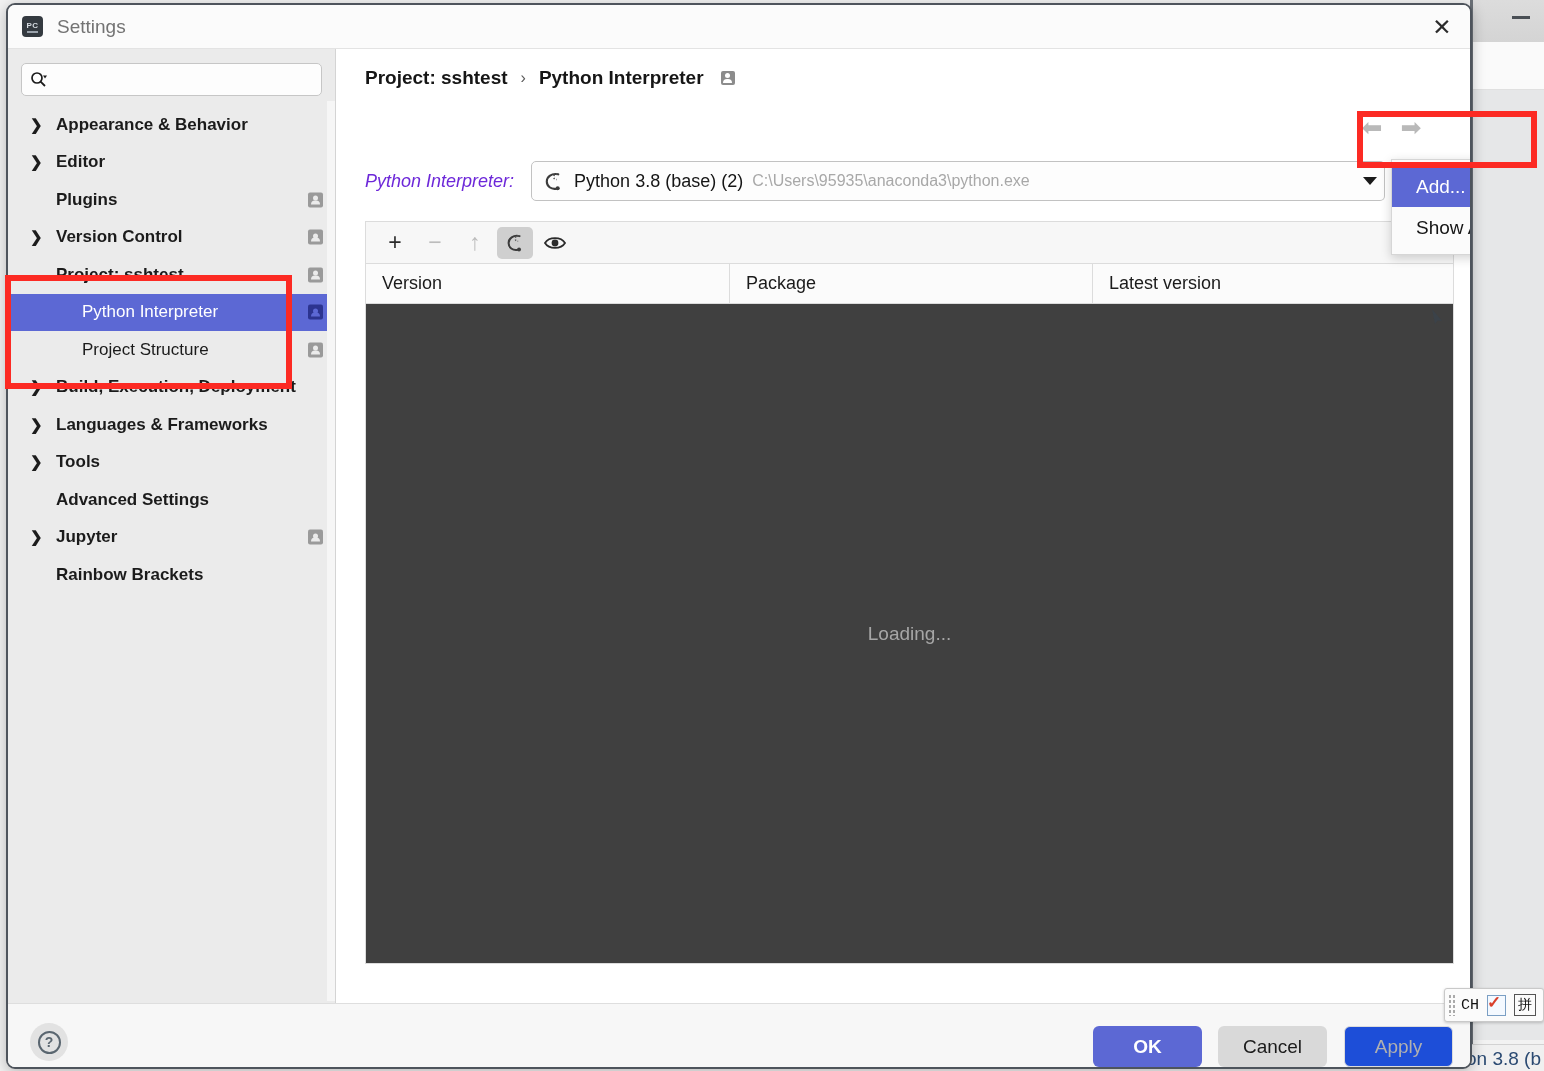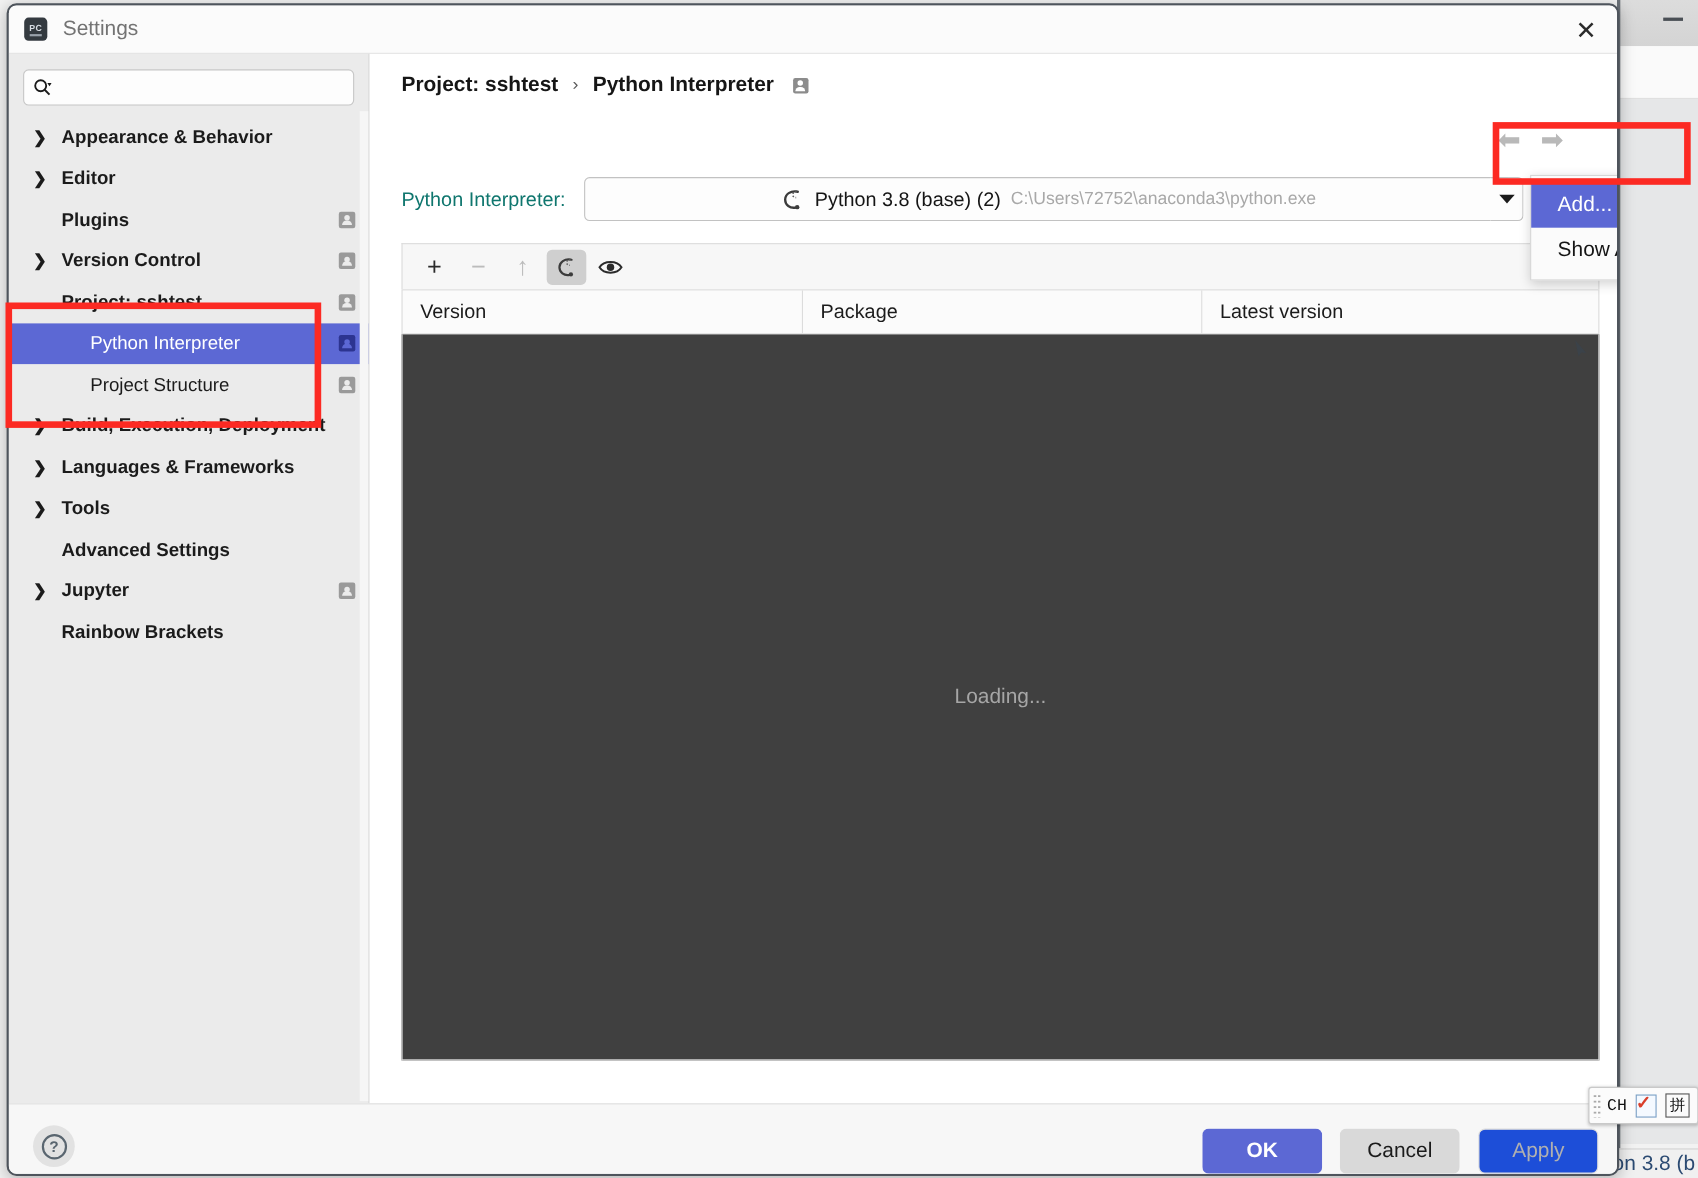--- a/index.html
+++ b/index.html
@@ -180,26 +180,26 @@
     color: #b9b9b9; font-size: 25px; line-height: 26px; text-align: center;
     cursor: pointer;
   }
   #nav-back { left: 1023px; }
   #nav-fwd  { left: 1062px; }
 
   #interp-row {
     position: absolute; left: 29px; top: 112px;
     display: flex; align-items: center;
   }
-  #interp-label { font-size: 18px; color: #0f766e; }
+  #interp-label { font-size: 18px; color: #6d28d9; font-style: italic; }
   #interp-combo {
     margin-left: 17px; width: 843px; height: 40px;
     background: #fdfdfd; border: 1px solid #c2c2c2; border-radius: 5px;
     display: flex; align-items: center; padding: 0 10px;
-    cursor: pointer; position: relative; justify-content: center;
+    cursor: pointer; position: relative;
   }
   #interp-name { font-size: 18px; color: #151515; margin-left: 9px; white-space: nowrap; }
   #interp-path { font-size: 16px; color: #a8a8a8; margin-left: 9px; white-space: nowrap; }
   #combo-arrow-btn {
     position: absolute; left: 1019px; top: 112px;
     width: 30px; height: 40px;
     background: #fdfdfd; border: 1px solid #c2c2c2; border-left: none;
     border-radius: 0 5px 5px 0;
     display: flex; align-items: center; justify-content: center;
     cursor: pointer;
@@ -468,21 +468,21 @@
 
       <div id="interp-row">
         <div id="interp-label">Python Interpreter:</div>
         <div id="interp-combo">
           <svg width="23" height="23" viewBox="0 0 24 24">
             <path d="M17 4.5 C10 3 5 7 5 12 C5 17 9.5 20.5 15 19.5" fill="none" stroke="#3c3c3c" stroke-width="2.2" stroke-linecap="round"></path>
             <path d="M16 4 C13.6 4 12.2 5.4 12.2 7.2 C12.2 9 13.6 10 15.4 10" fill="none" stroke="#555" stroke-width="1.6" stroke-dasharray="1.4 1.8"></path>
             <circle cx="16.4" cy="19.1" r="2.1" fill="#3c3c3c"></circle>
           </svg>
           <span id="interp-name">Python 3.8 (base) (2)</span>
-          <span id="interp-path">C:\Users\72752\anaconda3\python.exe</span>
+          <span id="interp-path">C:\Users\95935\anaconda3\python.exe</span>
         </div>
       </div>
       <div id="combo-arrow-btn">
         <span class="tri"></span>
       </div>
 
       <div id="pkg-panel">
         <div id="pkg-toolbar">
           <div class="tb-btn">+</div>
           <div class="tb-btn disabled">−</div>

